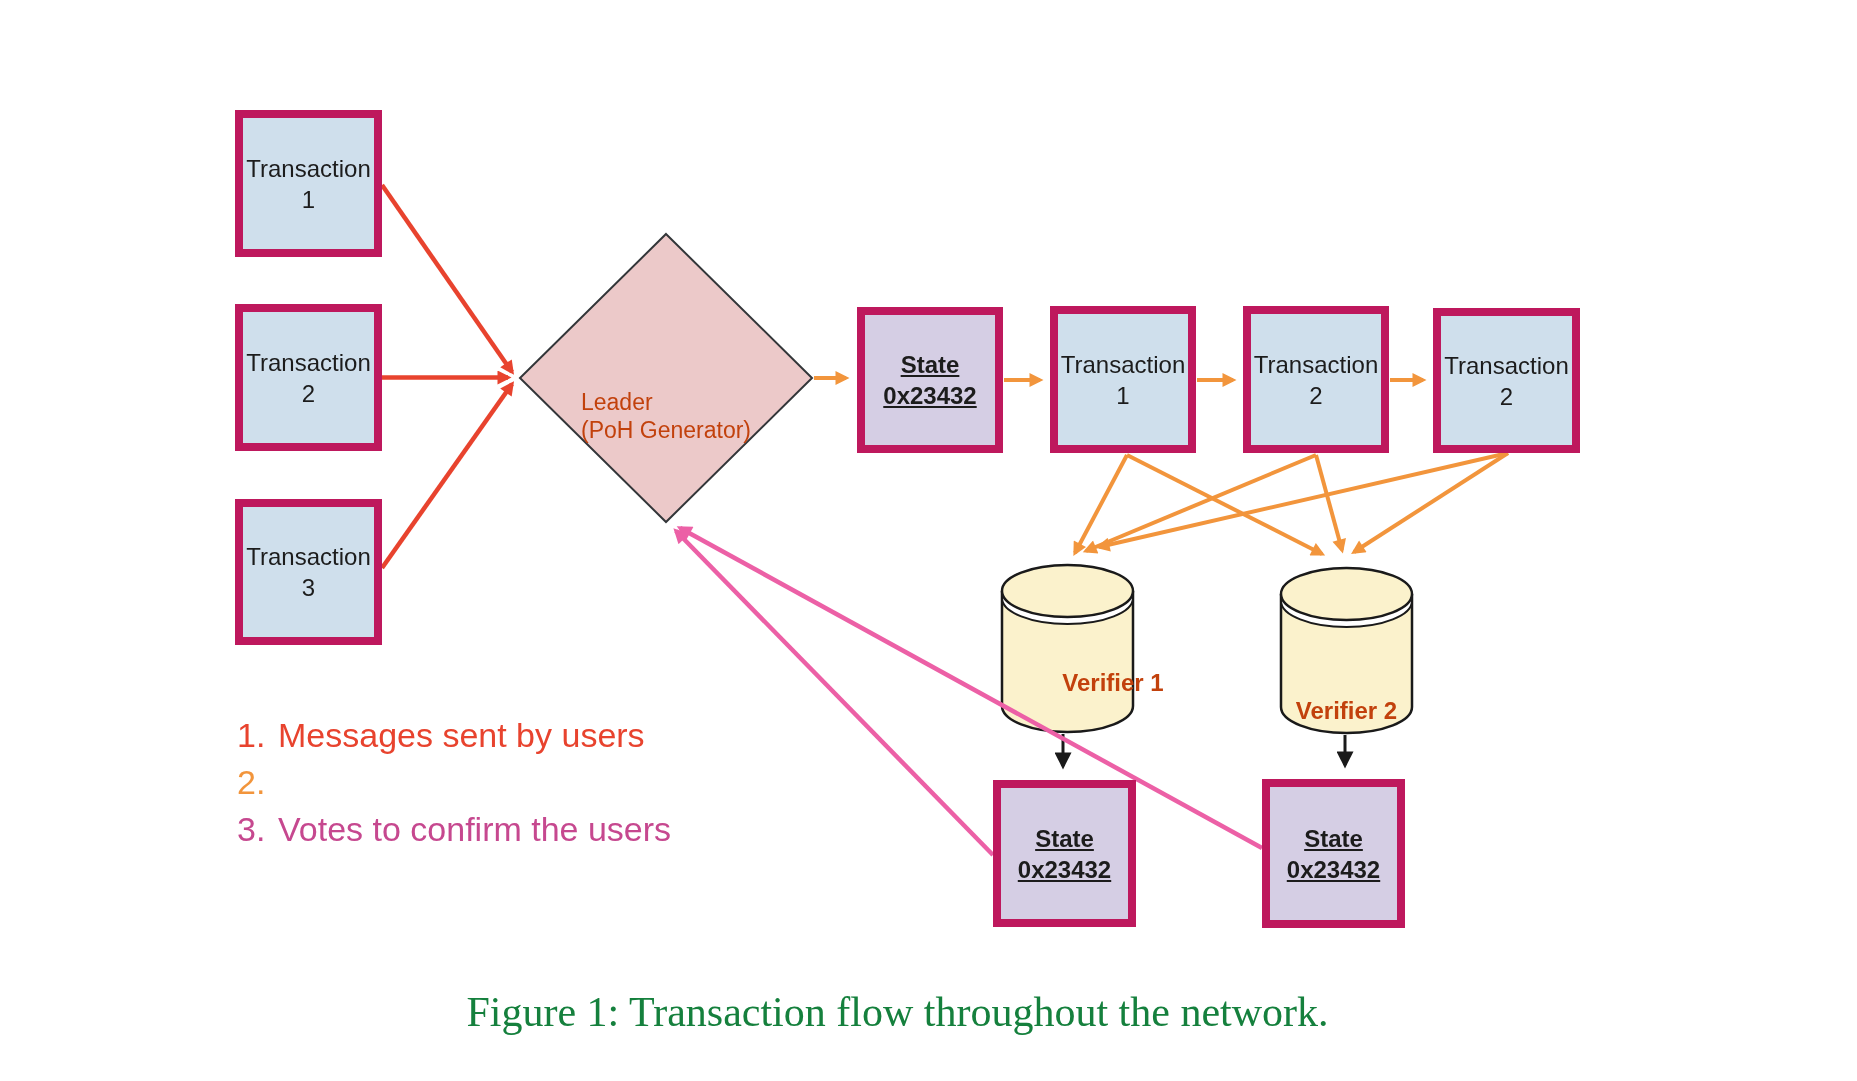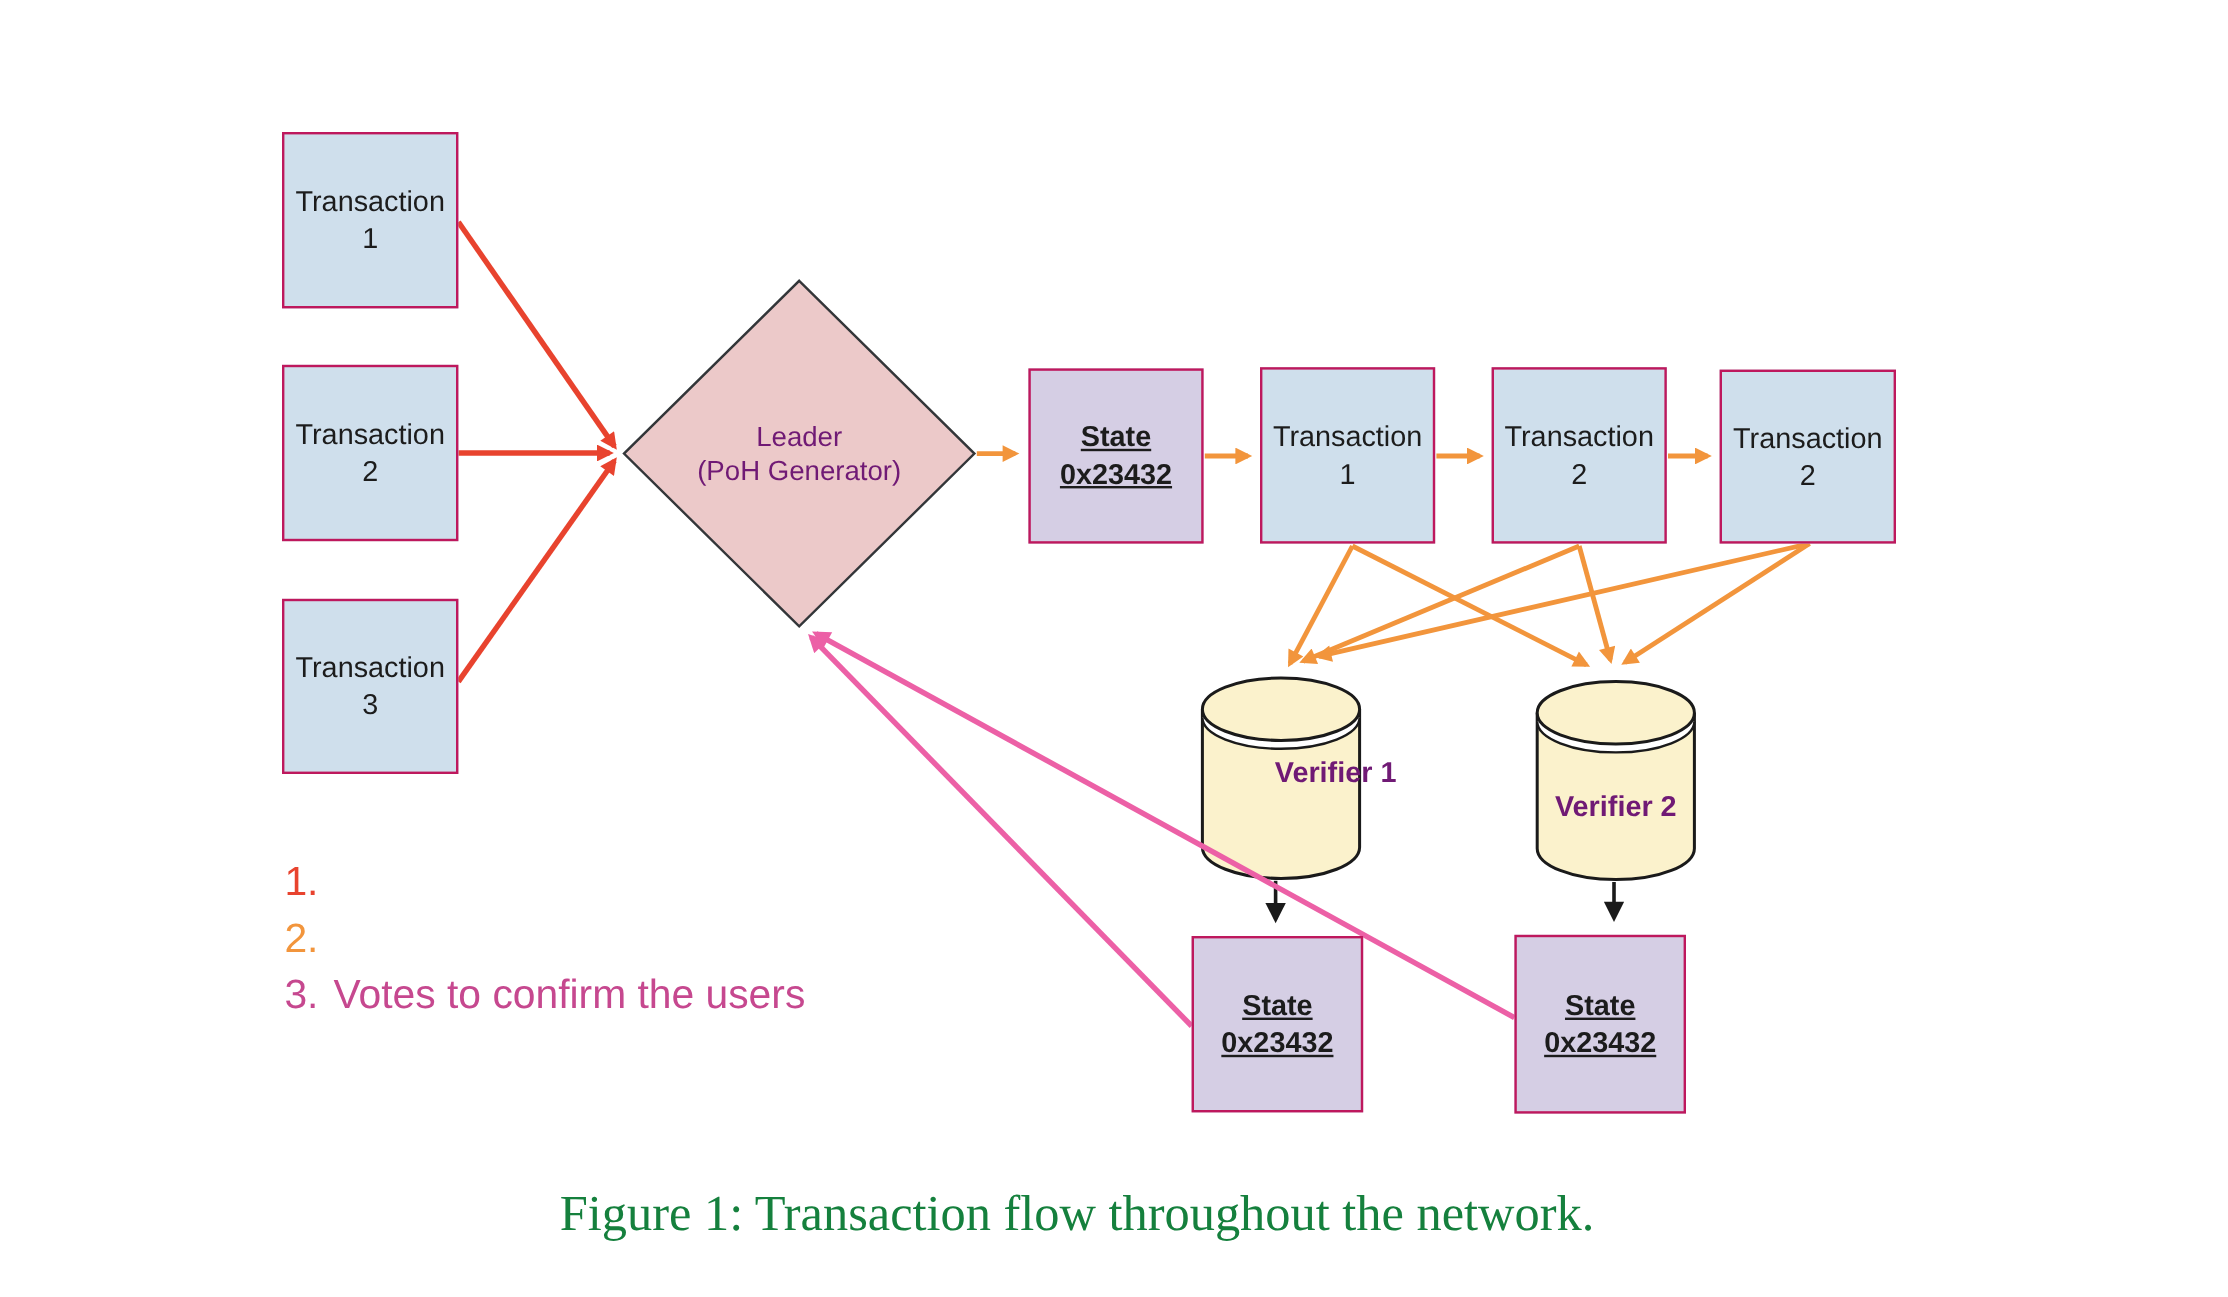--- a/index.html
+++ b/index.html
@@ -4,27 +4,27 @@
 <style>
   html,body { margin:0; padding:0; background:#ffffff; }
   .canvas {
     position:relative; width:1857px; height:1081px; background:#ffffff;
     font-family:"Liberation Sans", sans-serif; overflow:hidden;
   }
   svg.layer { position:absolute; left:0; top:0; width:1857px; height:1081px; }
   .node {
     position:absolute; display:flex; align-items:center; justify-content:center;
     text-align:center; white-space:pre-line; box-sizing:border-box;
-    font-size:24px; line-height:31px; color:#1c1c1c; border:2px solid #be185d;
+    font-size:24px; line-height:31px; color:#1c1c1c; border:8px solid #be185d;
   }
   .blue   { background:#cfdfec; }
   .purple { background:#d5cee4; font-weight:700;text-decoration:underline; }
   .free-label {
     position:absolute; display:flex; align-items:center; justify-content:center;
-    text-align:center; white-space:pre-line; color:#701a75;
+    white-space:pre-line; color:#c2410c;margin-top:38px;
   }
   .leader-label   { font-size:23px; line-height:28px; }
   .verifier-label { font-size:24px; font-weight:700; }
   .legend { position:absolute; left:237px; top:712px; font-size:34px; line-height:47px; }
   .legend-item { display:flex; }
   .legend-num  { flex:0 0 41px; }
   .legend-text { white-space:pre-line; }
   .caption {
     position:absolute; left:0; top:988px; width:1795px; text-align:center;
     font-family:"Liberation Serif", serif; font-size:42px; color:#15803d;
@@ -107,20 +107,21 @@
   <div class="free-label verifier-label" style="left:1281px;top:658px;width:131px;height:30px">Verifier 2</div>
 
   <div class="node purple" style="left:993px;top:780px;width:143px;height:147px">State
 0x23432</div>
   <div class="node purple" style="left:1262px;top:779px;width:143px;height:149px">State
 0x23432</div>
 
   <div class="legend">
     <div class="legend-item" style="color: rgb(232, 67, 46);">
       <span class="legend-num">1.</span>
+      <span class="legend-text">Messages sent by users</span>
     </div>
     <div class="legend-item" style="color: rgb(242, 149, 60);">
       <span class="legend-num">2.</span>
     </div>
     <div class="legend-item" style="color: rgb(198, 72, 143);">
       <span class="legend-num">3.</span>
       <span class="legend-text">Votes to confirm the users</span>
     </div>
   </div>
 

